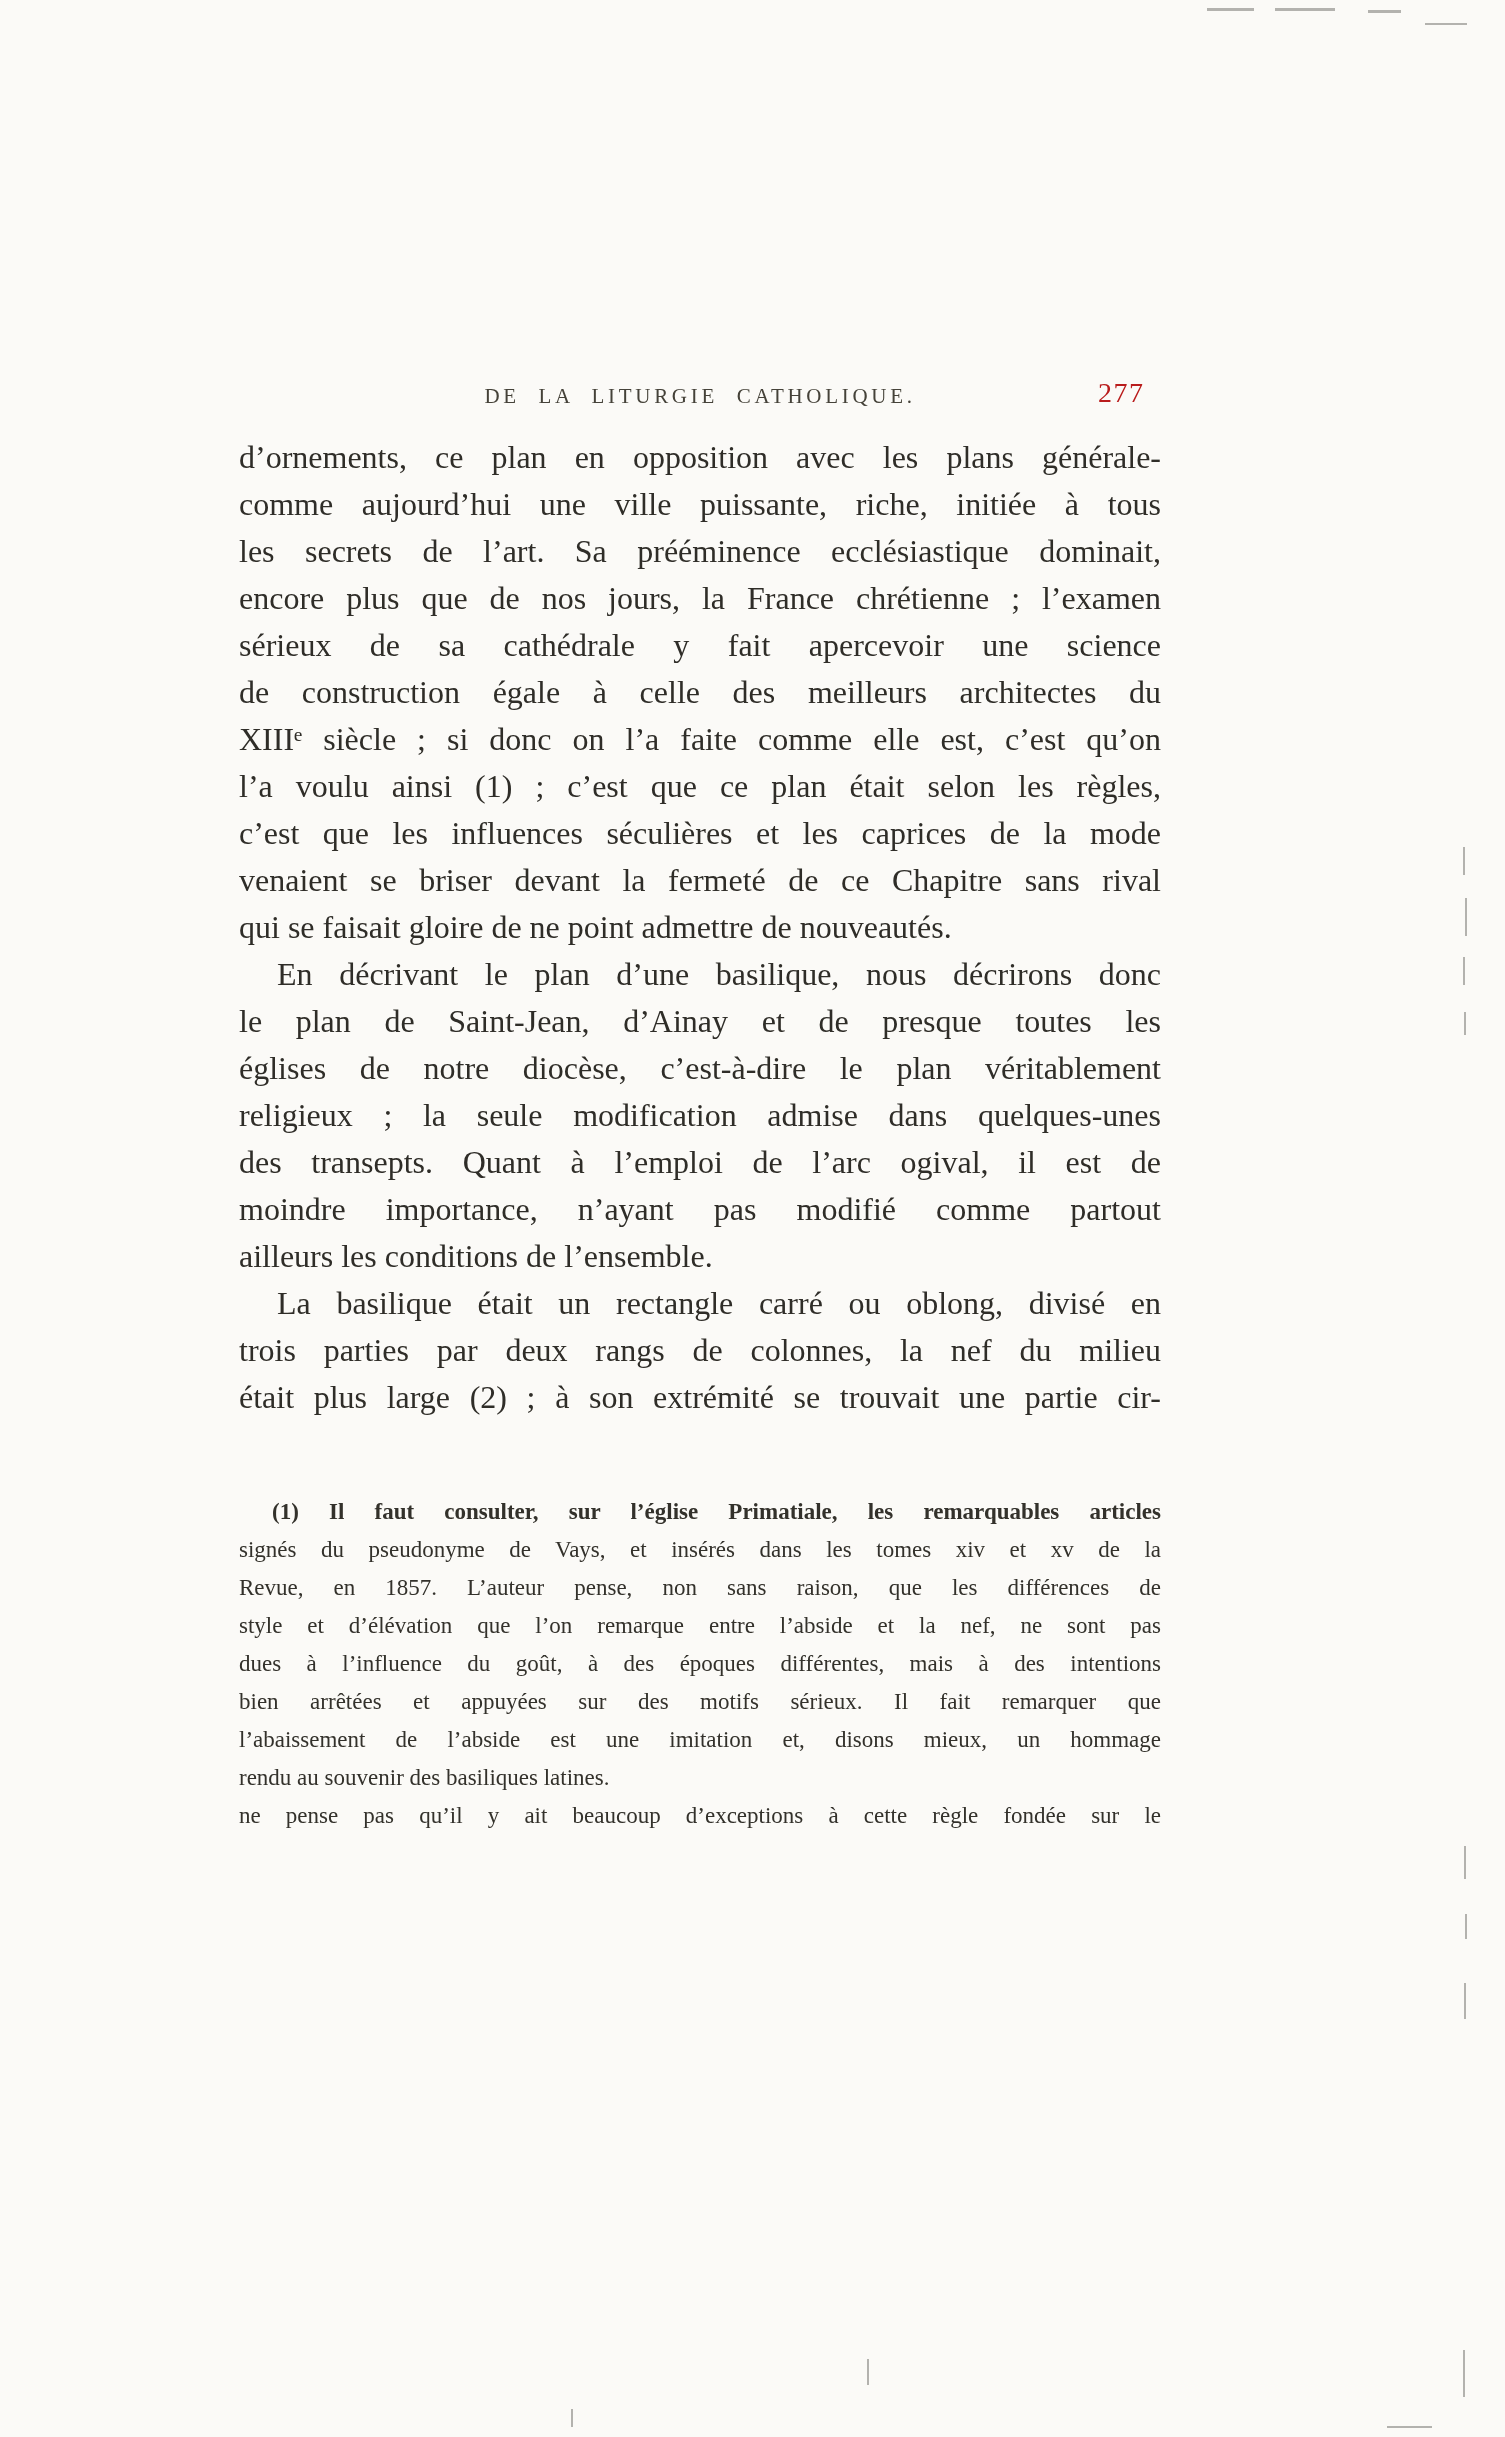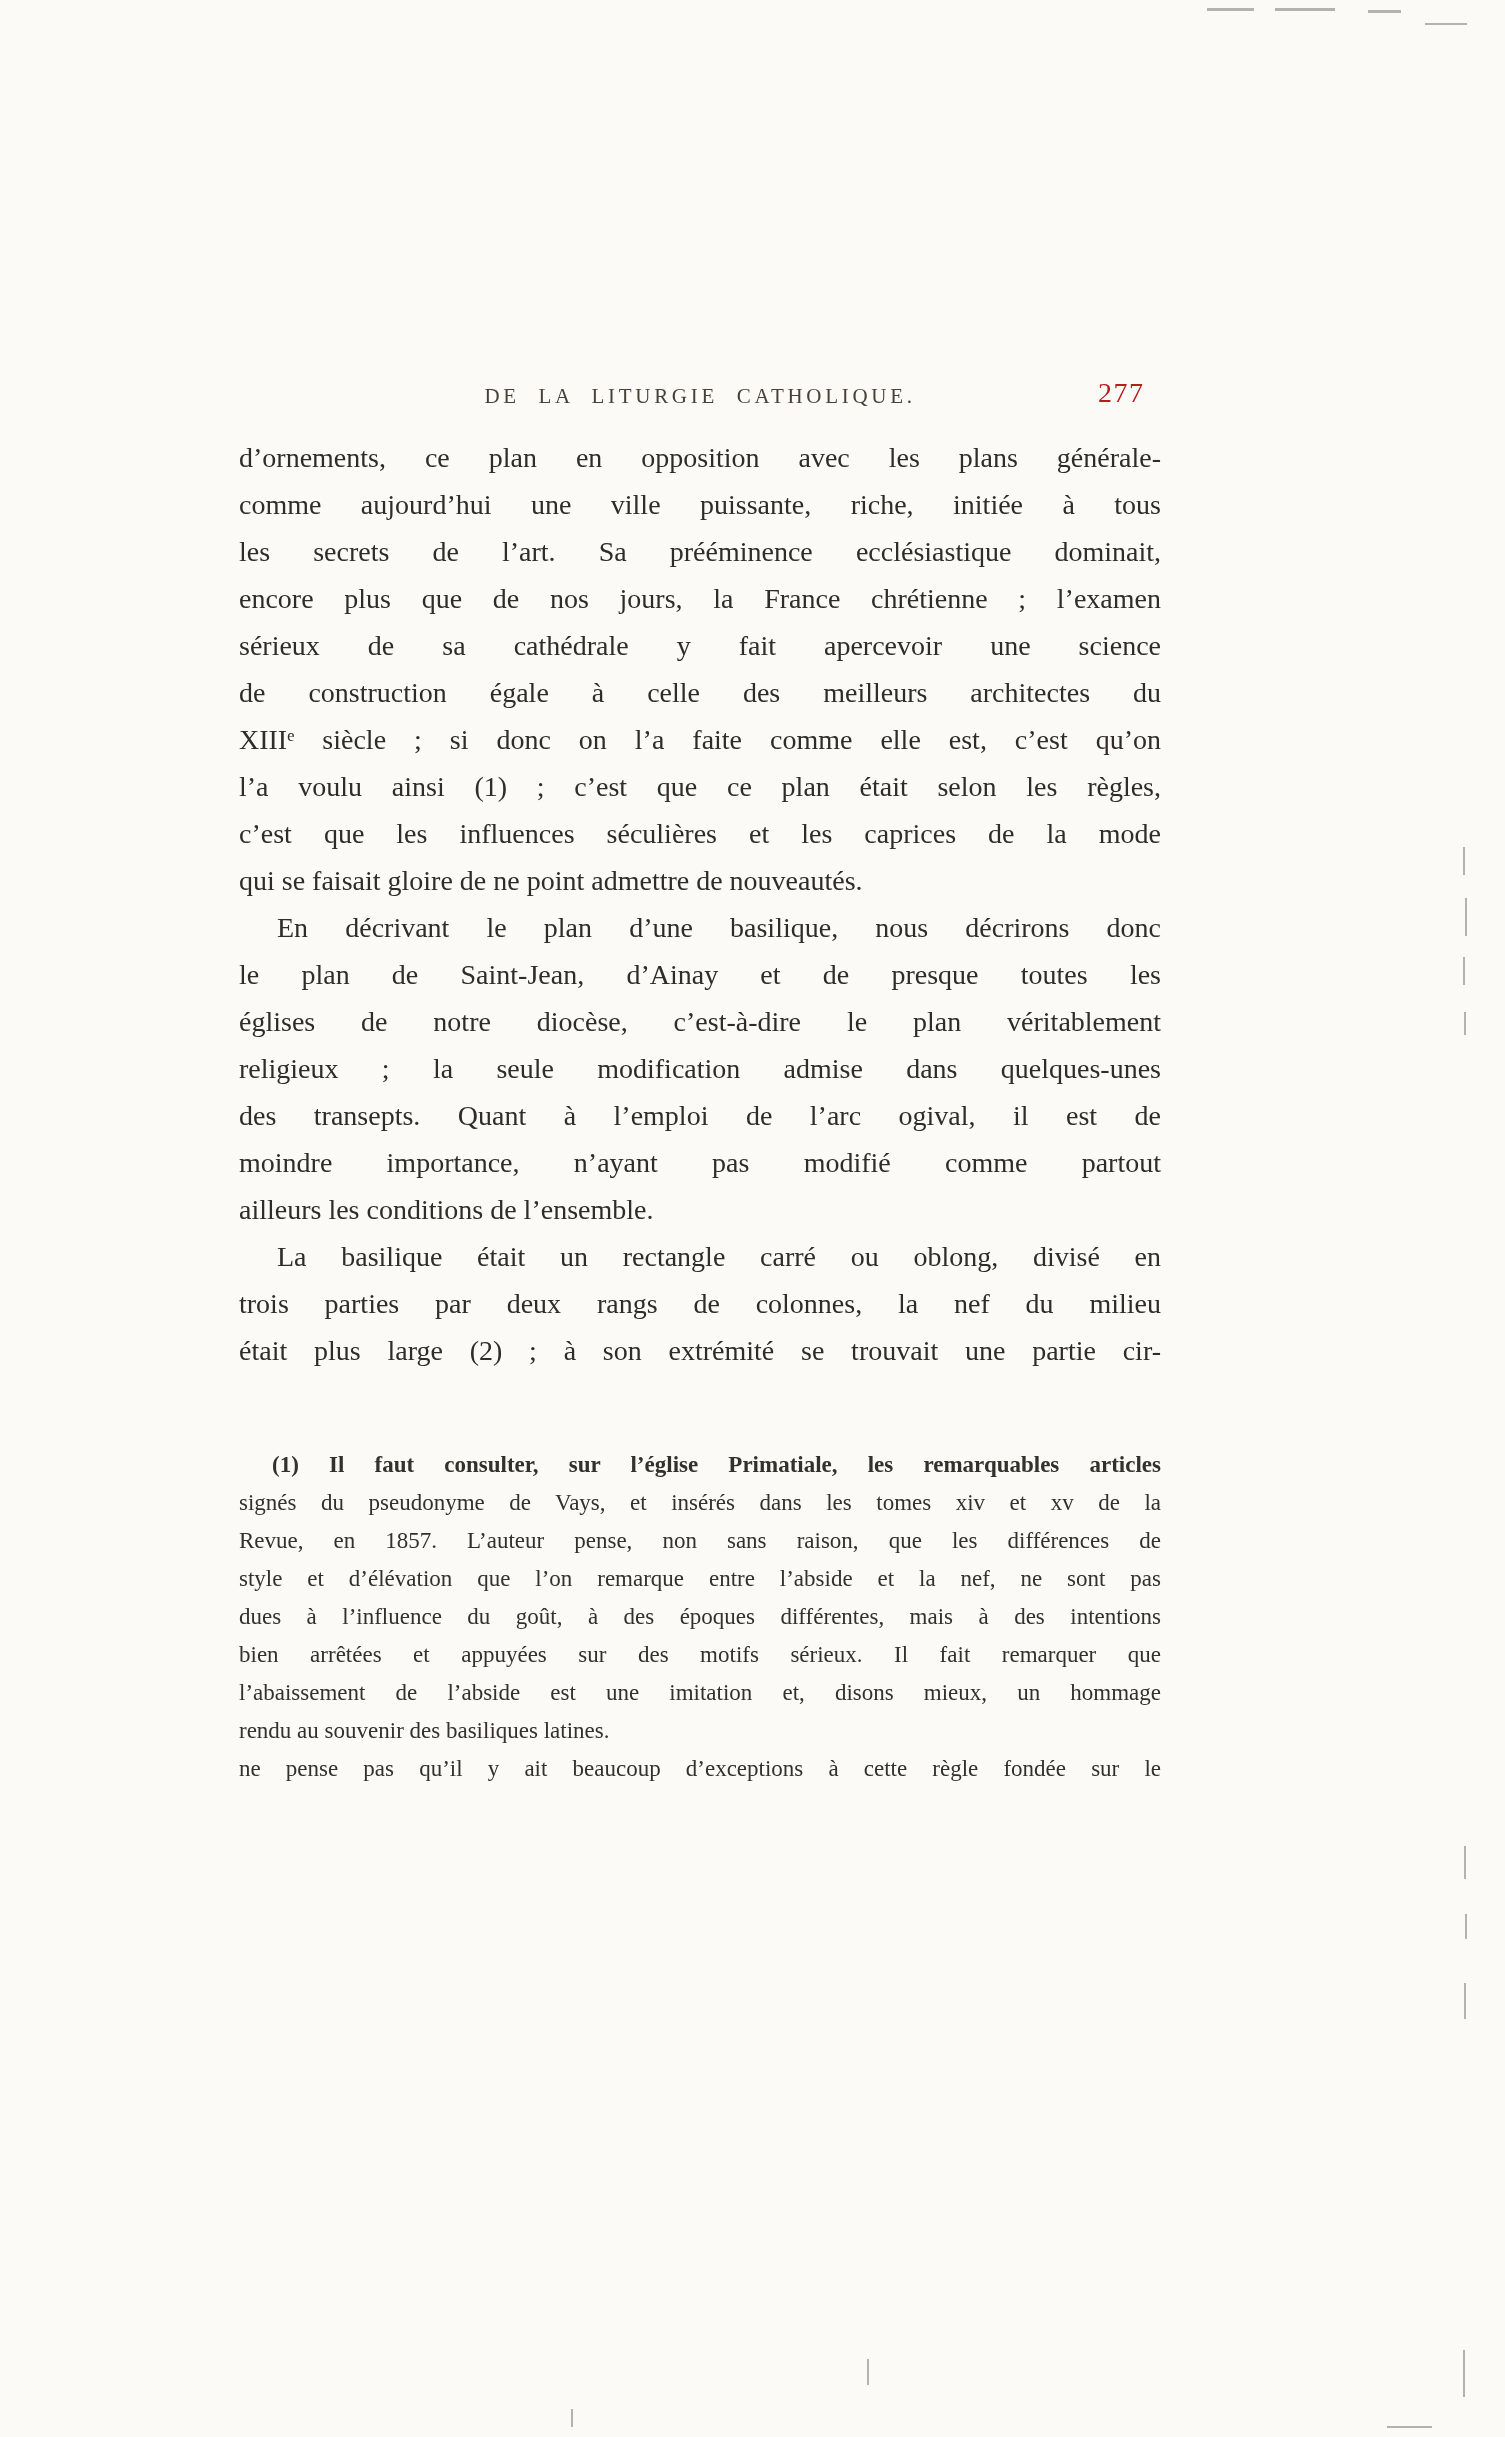--- a/index.html
+++ b/index.html
@@ -40,21 +40,21 @@
   }
   .page-number {
     position: absolute;
     right: 16.3px;
     top: 0;
     font-size: 28px;
     letter-spacing: 1.6px;
     color: #b91c1c;
   }
   .body-text .line {
-    font-size: 28px;
+    font-size: 32px;
     line-height: 47px;
     height: 47px;
     text-align: justify;
     text-align-last: justify;
     overflow: hidden;
   }
   .footnotes {
     margin-top: 72px;
   }
   .footnotes .line {
@@ -108,20 +108,21 @@
       <div class="paragraph">
           <div class="line">d’ornements, ce plan en opposition avec les plans générale-</div>
           <div class="line">comme aujourd’hui une ville puissante, riche, initiée à tous</div>
           <div class="line">les secrets de l’art. Sa prééminence ecclésiastique dominait,</div>
           <div class="line">encore plus que de nos jours, la France chrétienne ; l’examen</div>
           <div class="line">sérieux de sa cathédrale y fait apercevoir une science</div>
           <div class="line">de construction égale à celle des meilleurs architectes du</div>
           <div class="line">XIIIᵉ siècle ; si donc on l’a faite comme elle est, c’est qu’on</div>
           <div class="line">l’a voulu ainsi (1) ; c’est que ce plan était selon les règles,</div>
           <div class="line">c’est que les influences séculières et les caprices de la mode</div>
+          <div class="line">venaient se briser devant la fermeté de ce Chapitre sans rival</div>
           <div class="line line-end">qui se faisait gloire de ne point admettre de nouveautés.</div>
         </div>
       <div class="paragraph">
           <div class="line indent">En décrivant le plan d’une basilique, nous décrirons donc</div>
           <div class="line">le plan de Saint-Jean, d’Ainay et de presque toutes les</div>
           <div class="line">églises de notre diocèse, c’est-à-dire le plan véritablement</div>
           <div class="line">religieux ; la seule modification admise dans quelques-unes</div>
           <div class="line">des transepts. Quant à l’emploi de l’arc ogival, il est de</div>
           <div class="line">moindre importance, n’ayant pas modifié comme partout</div>
           <div class="line line-end">ailleurs les conditions de l’ensemble.</div>

